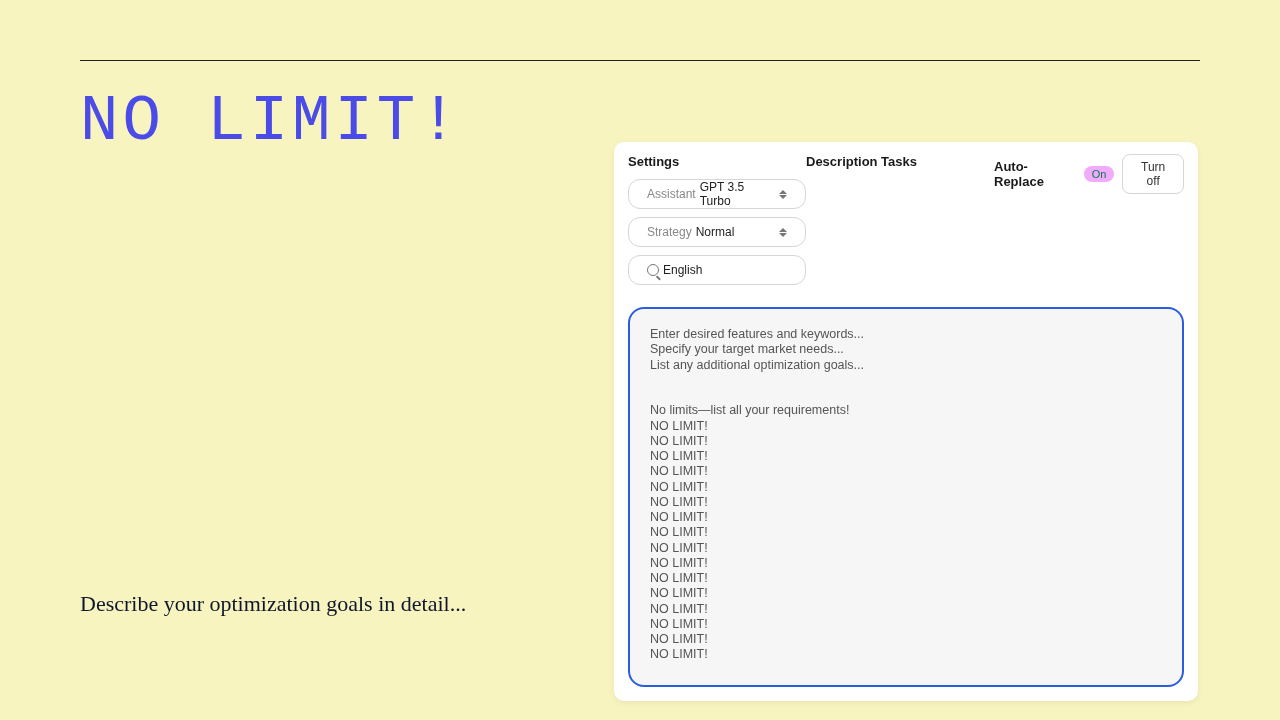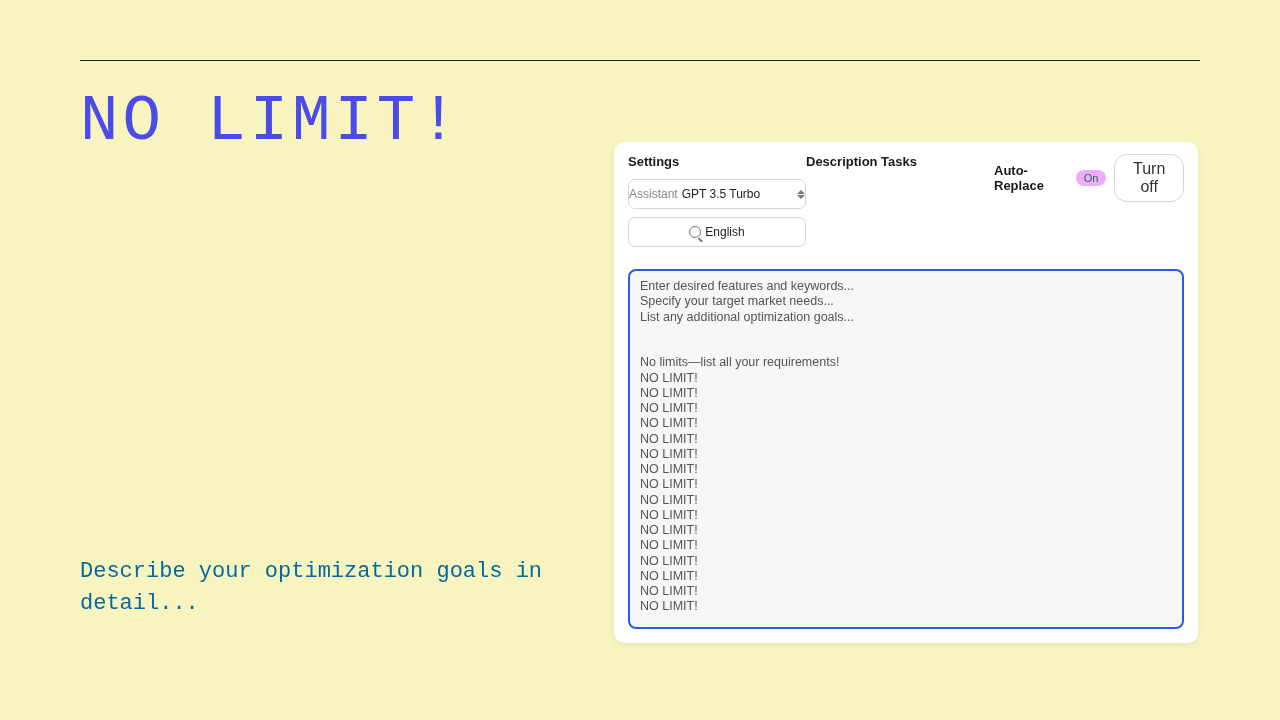--- a/index.html
+++ b/index.html
@@ -25,23 +25,23 @@
   font-weight: 400;
   color: #4b4be8;
   letter-spacing: 4px;
   line-height: 1.05;
 }
 .subtitle {
   position: absolute;
   left: 80px;
   bottom: 100px;
   width: 520px;
-  font-family: Liberation Mono, monospace;
+  font-family: Liberation Serif, serif;
   font-size: 22px;
-  color: #0369a1;
+  color: #0f172a;
   line-height: 1.45;
 }
 .panel {
   position: absolute;
   left: 614px;
   top: 142px;
   width: 584px;
   background: #fff;
   border-radius: 10px;
   padding: 12px 14px 14px 14px;
@@ -58,28 +58,27 @@
   font-weight: 600;
   color: #1a1a1a;
   margin-bottom: 10px;
 }
 .select {
   display: flex;
   align-items: center;
   gap: 4px;
   height: 30px;
   border: 1px solid #d6d6d6;
-  border-radius: 7px;
-  padding: 0 0;
+  border-radius: 12px;
+  padding: 0 18px;
   font-size: 12px;
   color: #444;
   margin-bottom: 8px;
   background: #fff;
   position: relative;
-  justify-content: center;
 }
 .select .label { color: #888; }
 .select .value { color: #222; font-weight: 500; }
 .select .chev {
   margin-left: auto;
   width: 8px; height: 12px;
   display: flex; flex-direction: column; justify-content: center; gap: 1px;
 }
 .select .chev::before, .select .chev::after {
   content: ""; display: block; width: 0; height: 0;
@@ -117,31 +116,31 @@
 .auto-head {
   display: flex; align-items: center; gap: 8px; margin-bottom: 10px;
 }
 .auto-label { font-size: 13px; font-weight: 600; color: #1a1a1a; }
 .badge {
   background: #f0abfc; color: #0a7a4b;
   font-size: 11px; padding: 2px 8px; border-radius: 10px;
 }
 .turnoff {
   margin-left: auto;
-  font-size: 16px; color: #333;
+  font-size: 12px; color: #333;
   background: #fff; border: 1px solid #d6d6d6;
-  border-radius: 13px; padding: 5px 10px;
+  border-radius: 8px; padding: 5px 10px;
 }
 .auto-desc { font-size: 12.5px; color: #666; line-height: 1.45; }
 .textarea-wrap {
   margin-top: 14px;
   border: 2px solid #2b5de0;
-  border-radius: 8px;
+  border-radius: 16px;
   background: #f6f6f6;
-  padding: 2px;
+  padding: 12px;
   position: relative;
 }
 .textarea {
   width: 100%;
   height: 348px;
   resize: none;
   border: none;
   background: #f6f6f6;
   font-family: inherit;
   font-size: 12.5px;
@@ -169,20 +168,25 @@
   <div class="panel-cols">
 
     <div class="col-settings">
       <div class="col-heading">Settings</div>
       <div class="select">
         <span class="label">Assistant</span>
         <span class="value">GPT 3.5 Turbo</span>
         <span class="chev"></span>
       </div>
       <div class="select">
+        <span class="label">Strategy</span>
+        <span class="value">Normal</span>
+        <span class="chev"></span>
+      </div>
+      <div class="select">
         <span class="search-icon"></span>
         <span class="value">English</span>
       </div>
     </div>
 
     <div class="col-tasks">
       <div class="col-heading">Description Tasks</div>
     </div>
 
     <div class="col-auto">

